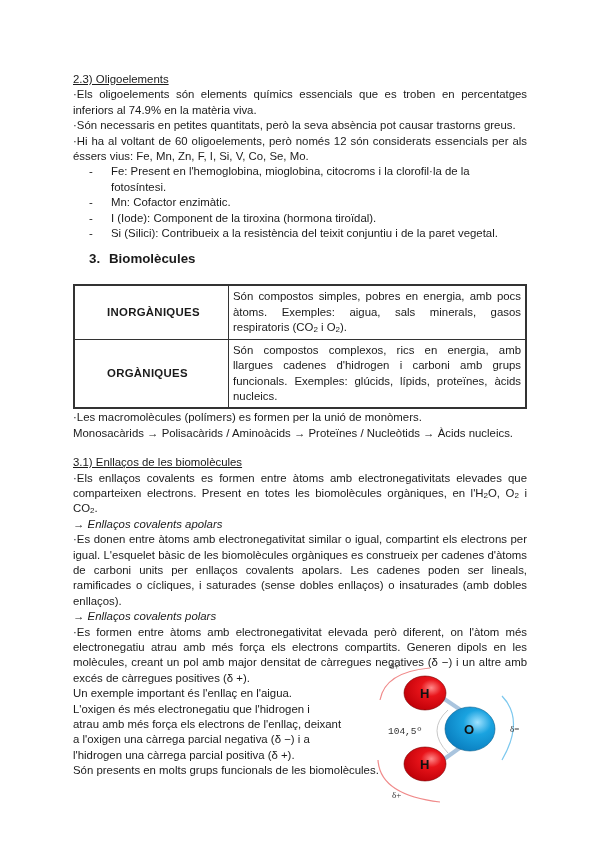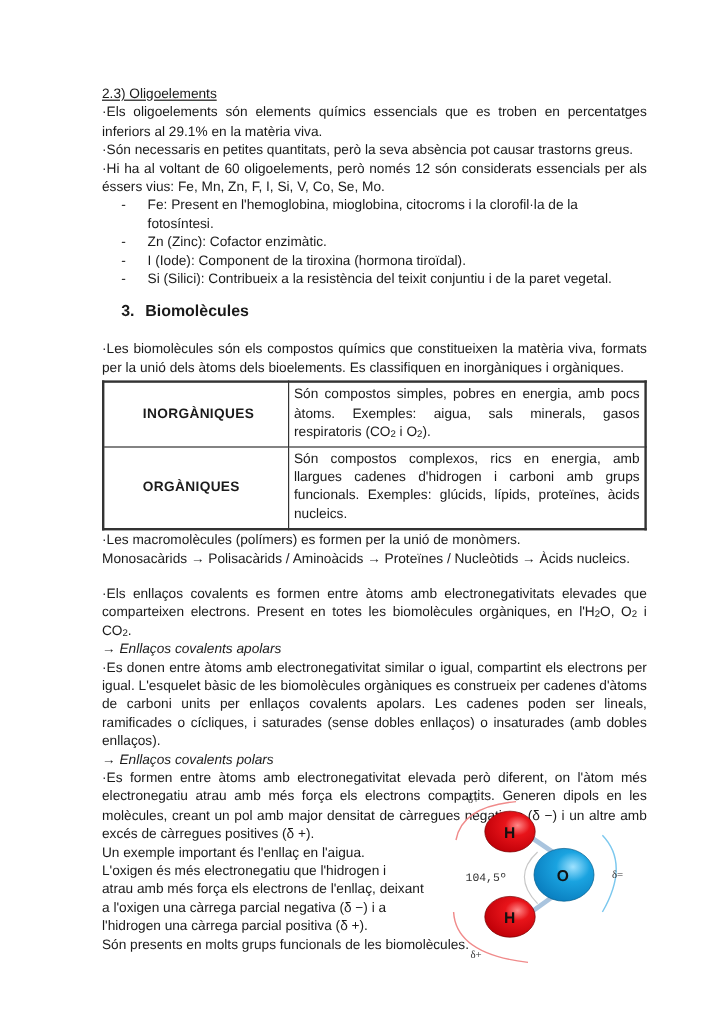--- a/index.html
+++ b/index.html
@@ -1,18 +1,18 @@
 <!DOCTYPE html>
 <html><head>
   <meta charset="utf-8">
   <style>
     html, body { margin: 0; padding: 0; background: #ffffff; }
     body { width: 600px; height: 848px; position: relative; overflow: hidden;
       font-family: "Liberation Sans", sans-serif; color: #1a1a1a; font-size: 11.4px; line-height: 15.4px; }
-    .page { position: absolute; left: 85px; top: 72px; width: 454px; }
+    .page { position: absolute; left: 73px; top: 72px; width: 454px; }
     .u { text-decoration: underline; }
     p { margin: 0; }
     .just { text-align: justify; }
     .h3 { font-weight: bold; font-size: 13.3px; margin: 10px 0 17px 16px; line-height: 16px; }
     .h3 .num { display: inline-block; width: 20px; }
     ul.dash { list-style: none; margin: 0; padding: 0 0 0 16px; }
     ul.dash li { position: relative; padding-left: 22px; }
     ul.dash li::before { content: "-"; position: absolute; left: 0; }
     table.bio { border-collapse: collapse; width: 454px; margin: 2px 0 1px 0; border: 2px solid #333; }
     table.bio td { border: 1px solid #333; padding: 3px 4px; vertical-align: middle; }
@@ -23,51 +23,51 @@
     .it { font-style: italic; }
     .gap { height: 14px; }
     sub { font-size: 8px; vertical-align: -1px; line-height: 0; }
     .molecule { position: absolute; left: 360px; top: 660px; width: 180px; height: 150px; }
   </style>
 </head>
 <body>
 
 <div class="page">
   <p class="u">2.3) Oligoelements</p>
-  <p class="just">·Els oligoelements són elements químics essencials que es troben en percentatges inferiors al 29.1% en la matèria viva.</p>
+  <p class="just">·Els oligoelements són elements químics essencials que es troben en percentatges inferiors al 74.9% en la matèria viva.</p>
   <p>·Són necessaris en petites quantitats, però la seva absència pot causar trastorns greus.</p>
   <p class="just">·Hi ha al voltant de 60 oligoelements, però només 12 són considerats essencials per als éssers vius: Fe, Mn, Zn, F, I, Si, V, Co, Se, Mo.</p>
   <ul class="dash">
     <li>Fe: Present en l'hemoglobina, mioglobina, citocroms i la clorofil·la de la fotosíntesi.</li>
-    <li>Zn (Zinc): Cofactor enzimàtic.</li>
+    <li>Mn: Cofactor enzimàtic.</li>
     <li>I (Iode): Component de la tiroxina (hormona tiroïdal).</li>
     <li>Si (Silici): Contribueix a la resistència del teixit conjuntiu i de la paret vegetal.</li>
   </ul>
 
   <div class="h3">
     <span class="num">3.</span><span>Biomolècules</span>
   </div>
-  <p class="just">·Les biomolècules són els compostos químics que constitueixen la matèria viva, formats per la unió dels àtoms dels bioelements. Es classifiquen en inorgàniques i orgàniques.</p>
 
   <table class="bio">
     <tbody>
         <tr>
       <td class="k">INORGÀNIQUES</td>
       <td class="v"><span>Són compostos simples, pobres en energia, amb pocs àtoms. Exemples: aigua, sals minerals, gasos respiratoris (CO</span><sub>2</sub><span> i O</span><sub>2</sub><span>).</span></td>
     </tr>
     <tr>
       <td class="k">ORGÀNIQUES</td>
       <td class="v">Són compostos complexos, rics en energia, amb llargues cadenes d'hidrogen i carboni amb grups funcionals. Exemples: glúcids, lípids, proteïnes, àcids nucleics.</td>
     </tr>
   </tbody>
     </table>
   <p>·Les macromolècules (polímers) es formen per la unió de monòmers.</p>
   <p>Monosacàrids → Polisacàrids / Aminoàcids → Proteïnes / Nucleòtids → Àcids nucleics.</p>
 
   <div class="gap"></div>
+  <p class="u">3.1) Enllaços de les biomolècules</p>
   <p class="just"><span>·Els enllaços covalents es formen entre àtoms amb electronegativitats elevades que comparteixen electrons. Present en totes les biomolècules orgàniques, en l'H</span><sub>2</sub><span>O, O</span><sub>2</sub><span> i CO</span><sub>2</sub><span>.</span></p>
   <p class="it">→ Enllaços covalents apolars</p>
   <p class="just">·Es donen entre àtoms amb electronegativitat similar o igual, compartint els electrons per igual. L'esquelet bàsic de les biomolècules orgàniques es construeix per cadenes d'àtoms de carboni units per enllaços covalents apolars. Les cadenes poden ser lineals, ramificades o cícliques, i saturades (sense dobles enllaços) o insaturades (amb dobles enllaços).</p>
   <p class="it">→ Enllaços covalents polars</p>
   <p class="just">·Es formen entre àtoms amb electronegativitat elevada però diferent, on l'àtom més electronegatiu atrau amb més força els electrons compartits. Generen dipols en les molècules, creant un pol amb major densitat de càrregues negatives (δ −) i un altre amb excés de càrregues positives (δ +).</p>
   <p>Un exemple important és l'enllaç en l'aigua.</p>
   <p>L'oxigen és més electronegatiu que l'hidrogen i</p>
   <p>atrau amb més força els electrons de l'enllaç, deixant</p>
   <p>a l'oxigen una càrrega parcial negativa (δ −) i a</p>
   <p>l'hidrogen una càrrega parcial positiva (δ +).</p>

